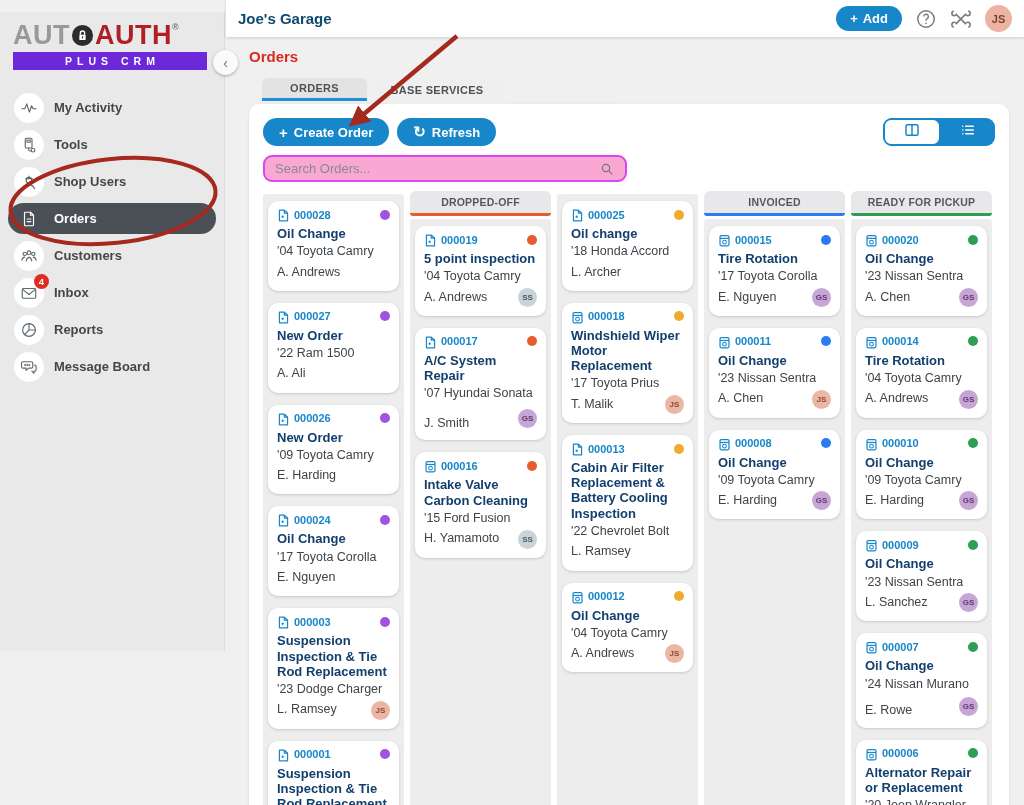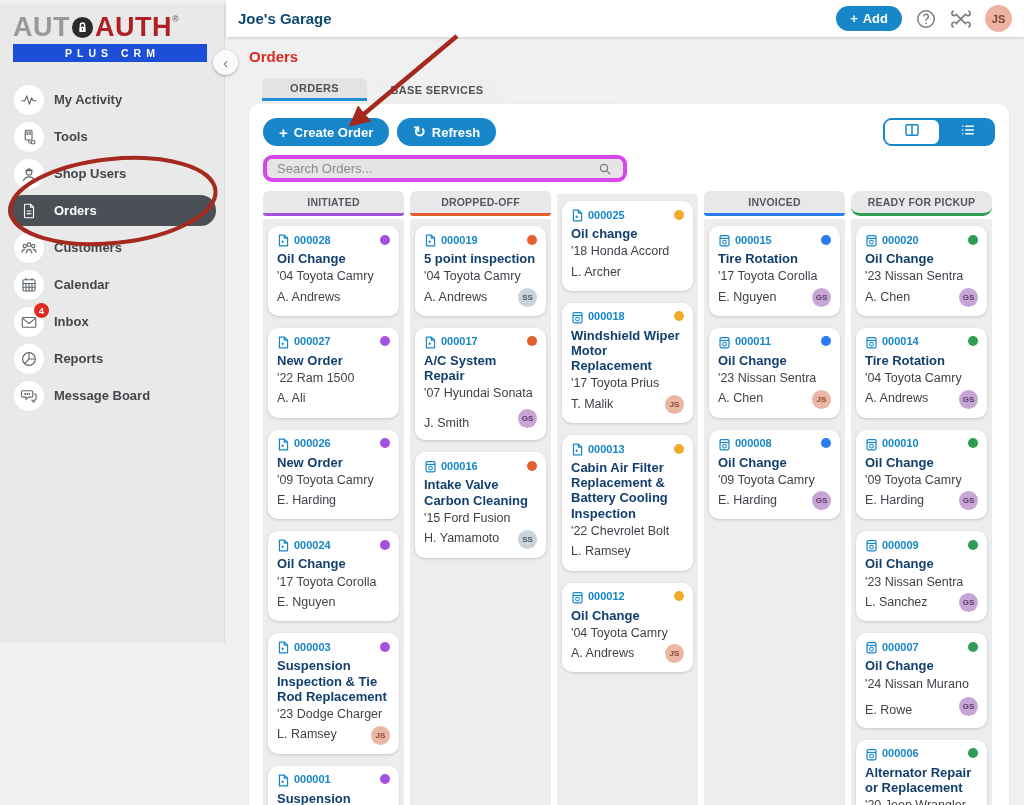--- a/index.html
+++ b/index.html
@@ -1,27 +1,27 @@
 <!DOCTYPE html>
 <html><head>
 <meta charset="utf-8">
 <style>
   * { box-sizing: border-box; margin: 0; padding: 0; }
   html,body { width:1024px; height:805px; overflow:hidden; }
   body { position:relative; font-family:"Liberation Sans", sans-serif; background:#f1f0f0; }
 
   
-  .sidebar { position:absolute; left:0; top:4px; width:225px; height:639px; background:#eae9e9; border-right:1px solid #dddcdc; z-index:2; }
+  .sidebar { position:absolute; left:0; top:12px; width:225px; height:639px; background:#eae9e9; border-right:1px solid #dddcdc; z-index:2; }
   .logo-wrap { padding:10px 10px 0 13px; }
   .logo-line { display:flex; align-items:flex-start; font-weight:bold; font-size:27px; letter-spacing:.5px; line-height:1; }
   .logo-prefix { color:#97999b; }
   .logo-suffix { color:#b01f24; }
   .logo-lock { width:23px; height:23px; margin:0 1px; align-self:center; }
   .logo-reg { font-size:9px; color:#6f7276; margin-top:1px; }
-  .logo-bar { margin-top:3px; width:194px; background:#1d4ed8; color:#fff; font-size:10.5px; font-weight:bold; letter-spacing:5px; text-align:center; padding:3px 0 3px 5px; }
+  .logo-bar { margin-top:3px; width:194px; background:#6d28d9; color:#fff; font-size:10.5px; font-weight:bold; letter-spacing:5px; text-align:center; padding:3px 0 3px 5px; }
   .nav { margin-top:22px; }
   .nav-item { display:flex; align-items:center; gap:10px; height:31px; margin:6px 8px; padding-left:6px; border-radius:17px; cursor:pointer; }
   .nav-icon { position:relative; width:30px; height:30px; border-radius:50%; background:#fff; color:#5e686f; display:flex; align-items:center; justify-content:center; flex:none; }
   .nav-icon svg { width:18px; height:18px; }
   .nav-label { font-size:13px; font-weight:bold; color:#43474b; }
   .nav-item.selected { background:#4a5056; }
   .nav-item.selected .nav-icon { background:transparent; color:#fff; }
   .nav-item.selected .nav-label { color:#fff; }
   .nav-badge { position:absolute; top:-4px; right:-5px; width:15px; height:15px; border-radius:50%; background:#e02b20; color:#fff; font-size:9.5px; font-weight:bold; display:flex; align-items:center; justify-content:center; }
 
@@ -46,21 +46,21 @@
   .panel { position:absolute; left:23px; right:15px; top:67px; bottom:-40px; background:#fff; border-radius:10px; box-shadow:0 1px 3px rgba(0,0,0,.10); padding:14px; overflow:hidden; }
   .toolbar { display:flex; gap:8px; }
   .btn { background:#1787c9; color:#fff; border:none; border-radius:17px; height:28px; padding:0 16px; font-size:13px; font-weight:bold; display:flex; align-items:center; gap:6px; cursor:pointer; font-family:inherit; }
   .btn .glyph { font-size:15px; font-weight:bold; }
   .view-toggle { position:absolute; right:14px; top:14px; width:112px; height:28px; background:#1787c9; border-radius:9px; display:flex; overflow:hidden; }
   .vt-seg { flex:1; display:flex; align-items:center; justify-content:center; color:#fff; cursor:pointer; }
   .vt-seg svg { width:18px; height:18px; }
   .vt-seg.active { background:#fff; border:2px solid #1787c9; border-radius:8px; color:#1787c9; }
 
   .search-row { margin-top:9px; }
-  .search-box { width:364px; height:27px; border:4px solid #d946ef; border-radius:9px; background:#e5e5e5; display:flex; align-items:center; padding:0 10px; }
+  .search-box { width:364px; height:27px; border:2px solid #d946ef; border-radius:9px; background:#f9a8d4; display:flex; align-items:center; padding:0 10px; }
   .search-box input { flex:1; border:none; outline:none; font-size:13px; color:#555; background:transparent; font-family:inherit; }
   .search-box input::placeholder { color:#8a8a8a; }
   .search-icon { width:16px; height:16px; color:#777; flex:none; }
 
   .board { display:flex; gap:6px; margin-top:9px; height:calc(100% - 74px); }
   .col { width:141px; flex:none; display:flex; flex-direction:column; }
   .col-header { height:25px; flex:none; background:#e8e8ea; border-radius:6px 6px 3px 3px; display:flex; align-items:center; justify-content:center; font-size:10.5px; font-weight:bold; color:#54575b; letter-spacing:.2px; border-bottom:3px solid #999; }
   .col-track { margin-top:3px; flex:1; background:#ededee; border-radius:3px; padding:7px 5px; display:flex; flex-direction:column; gap:12px; overflow:hidden; }
   .card { background:#fff; border-radius:10px; box-shadow:0 1px 3px rgba(0,0,0,.16); padding:7px 9px 9px; flex:none; cursor:pointer; }
   .card-head { display:flex; align-items:center; }
@@ -139,29 +139,20 @@
       <div class="nav-item">
         <span class="nav-icon">
           <svg viewBox="0 0 24 24" fill="none" stroke="currentColor" stroke-width="1.5" stroke-linecap="round" stroke-linejoin="round">
             <circle cx="6.3" cy="9.2" r="2.2"></circle>
             <circle cx="12" cy="7.6" r="2.4"></circle>
             <circle cx="17.7" cy="9.2" r="2.2"></circle>
             <path d="M2.5 17.5c.8-2.7 2.2-4 3.8-4M21.5 17.5c-.8-2.7-2.2-4-3.8-4M8.3 18.5c.7-3 2-4.6 3.7-4.6s3 1.6 3.7 4.6"></path>
           </svg>
         </span>
         <span class="nav-label">Customers</span>
-      </div>
-      <div class="nav-item">
-        <span class="nav-icon">
-          <svg viewBox="0 0 24 24" fill="none" stroke="currentColor" stroke-width="1.5" stroke-linecap="round" stroke-linejoin="round">
-            <rect x="4" y="5" width="16" height="15" rx="1.5"></rect>
-            <path d="M4 10h16M8 5V3m8 2V3M8 10v10m4-10v10m4-10v10M4 15h16"></path>
-          </svg>
-        </span>
-        <span class="nav-label">Calendar</span>
       </div>
       <div class="nav-item">
         <span class="nav-icon">
           <svg viewBox="0 0 24 24" fill="none" stroke="currentColor" stroke-width="1.5" stroke-linecap="round" stroke-linejoin="round">
             <rect x="3" y="6" width="18" height="13" rx="1.5"></rect>
             <path d="M3.5 7.2 12 14l8.5-6.8"></path>
           </svg>
           <span class="nav-badge">4</span>
         </span>
         <span class="nav-label">Inbox</span>
@@ -256,21 +247,20 @@
           <svg viewBox="0 0 24 24" fill="none" stroke="currentColor" stroke-width="1.8">
               <circle cx="10.5" cy="10.5" r="5.5"></circle>
               <path d="M14.8 14.8 20 20"></path>
             </svg>
         </span>
       </div>
     </div>
 
     <div class="board">
         <div class="col">
-          <div class="col-header" style="border-bottom-color: rgb(163, 82, 224);">INITIATED</div>
           <div class="col-track">
             <div class="card">
               <div class="card-head">
                 <span class="card-ico"><svg viewBox="0 0 16 16" fill="none" stroke="currentColor" stroke-width="1.5" stroke-linejoin="round">
                     <path d="M3 1.5h6l4 3.5v9.5H3z"></path>
                     <path d="M9 1.5V5h4"></path>
                     <path d="M5.5 9.5h3M7 8v3" stroke-width="1.3"></path>
                   </svg></span>
                 <span class="card-num">000028</span>
                 <span class="dot" style="background: rgb(163, 82, 224);"></span>
@@ -536,21 +526,21 @@
               <div class="card-title">Oil Change</div>
               <div class="card-line">'09 Toyota Camry</div>
               <div class="card-foot">
                 <span class="card-line" style="margin-top: 0px;">E. Harding</span>
                 <span class="badge b-GS">GS</span>
               </div>
             </div>
           </div>
         </div>
         <div class="col">
-          <div class="col-header" style="border-bottom-color: rgb(45, 158, 83); border-radius: 9px;">READY FOR PICKUP</div>
+          <div class="col-header" style="border-bottom-color: rgb(45, 158, 83);">READY FOR PICKUP</div>
           <div class="col-track">
             <div class="card">
               <div class="card-head">
                 <span class="card-ico"><svg viewBox="0 0 16 16" fill="none" stroke="currentColor" stroke-width="1.5" stroke-linejoin="round">
                     <rect x="2.5" y="2" width="11" height="12.5" rx="1.5"></rect>
                     <path d="M2.5 5.5h11"></path>
                     <circle cx="8" cy="10" r="2.3" stroke-width="1.3"></circle>
                   </svg></span>
                 <span class="card-num">000020</span>
                 <span class="dot" style="background: rgb(45, 158, 83);"></span>

